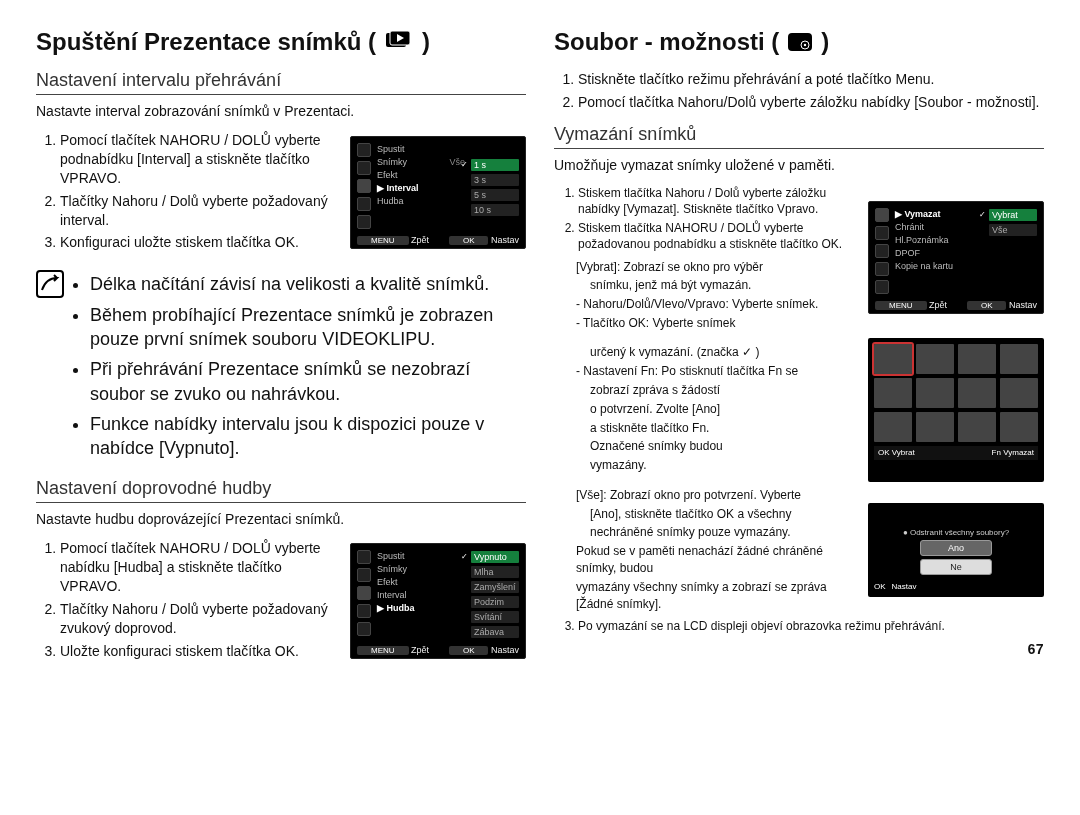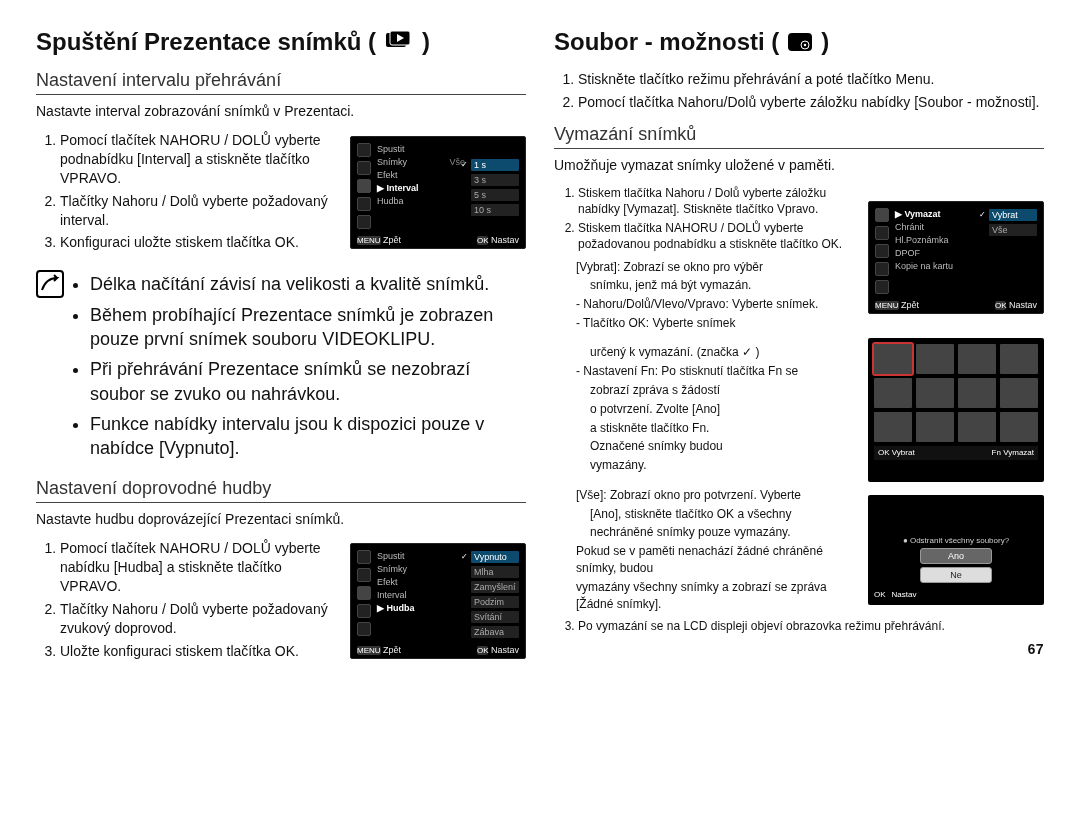--- a/index.html
+++ b/index.html
@@ -19,36 +19,36 @@
   .row{display:flex;gap:12px;align-items:center;}
   .row .txt{flex:1;}
   .lcd{flex:0 0 176px;background:#000;border-radius:2px;border:1px solid #222;color:#eee;font-size:9px;padding:6px 6px 3px 6px;box-sizing:border-box;}
   .lcd .area{display:flex;gap:6px;}
   .lcd .left-tabs{flex:0 0 14px;display:flex;flex-direction:column;gap:4px;align-items:center;}
   .lcd .mid{flex:1;display:flex;flex-direction:column;gap:1px;}
   .lcd .right{flex:0 0 48px;display:flex;flex-direction:column;gap:1px;}
   .lcd .menuitem{padding:1px 0;color:#bbb;}
   .lcd .menuitem.sel{color:#fff;font-weight:bold;}
   .lcd .opt{background:#222;margin:1px 0;padding:1px 3px;color:#aaa;border-radius:1px;}
-  .lcd .opt.sel{background:#0c4a6e;color:#fff;position:relative;}
+  .lcd .opt.sel{background:#15803d;color:#fff;position:relative;}
   .lcd .opt.sel::before{content:"✓";position:absolute;left:-10px;color:#fff;font-size:8px;}
   .lcd .tab{width:12px;height:12px;background:#222;border:1px solid #444;border-radius:2px;}
   .lcd .tab.act{background:#444;}
   .lcd .statusbar{display:flex;justify-content:space-between;align-items:center;margin-top:6px;gap:6px;}
-  .lcd .key{background:#333;border-radius:2px;padding:0 0;font-size:8px;color:#fff;}
+  .lcd .key{background:#333;border-radius:2px;padding:0 14px;font-size:8px;color:#fff;}
   .spacer4{height:4px;}
   .rcol .sub{font-size:12px;line-height:1.4;margin:1px 0 2px 0;}
   .rcol .indent{padding-left:22px;}
   .rcol .indent2{padding-left:36px;}
   .rcol ol.steps.small li{font-size:12px;line-height:1.35;margin:1px 0 3px 0;}
   .thumbgrid{background:#000;padding:6px;display:grid;grid-template-columns:repeat(4,1fr);grid-auto-rows:30px;gap:4px;border-radius:2px;width:176px;box-sizing:border-box;flex:0 0 176px;}
   .thumbgrid .th{background:#444;border-radius:1px;}
   .thumbgrid .th.on{outline:2px solid #c33;}
   .thumbgrid .bar{grid-column:1/-1;height:14px;background:#111;display:flex;justify-content:space-between;align-items:center;font-size:8px;color:#fff;padding:0 4px;}
-  .dialogshot{background:#000;width:176px;box-sizing:border-box;flex:0 0 176px;border-radius:2px;padding:6px;color:#fff;font-size:9px;display:flex;flex-direction:column;justify-content:flex-end;gap:3px;align-items:center;height:110px;}
+  .dialogshot{background:#000;width:176px;box-sizing:border-box;flex:0 0 176px;border-radius:2px;padding:6px;color:#fff;font-size:9px;display:flex;flex-direction:column;justify-content:flex-end;gap:3px;align-items:center;height:94px;}
   .dialogshot .dtitle{align-self:stretch;text-align:center;font-size:8px;color:#ccc;}
   .dialogshot .btn{width:70px;background:#ddd;color:#222;border:1px solid #999;border-radius:3px;text-align:center;padding:2px 0;}
   .dialogshot .btn.sel{background:#666;color:#fff;}
   .dialogshot .bar{align-self:stretch;display:flex;gap:6px;font-size:8px;margin-top:4px;}
   .pgnum{text-align:right;font-weight:bold;font-size:14px;margin-top:8px;font-family:Liberation Mono, monospace;}
   svg{display:block;}
 </style>
 </head>
 <body>
 

